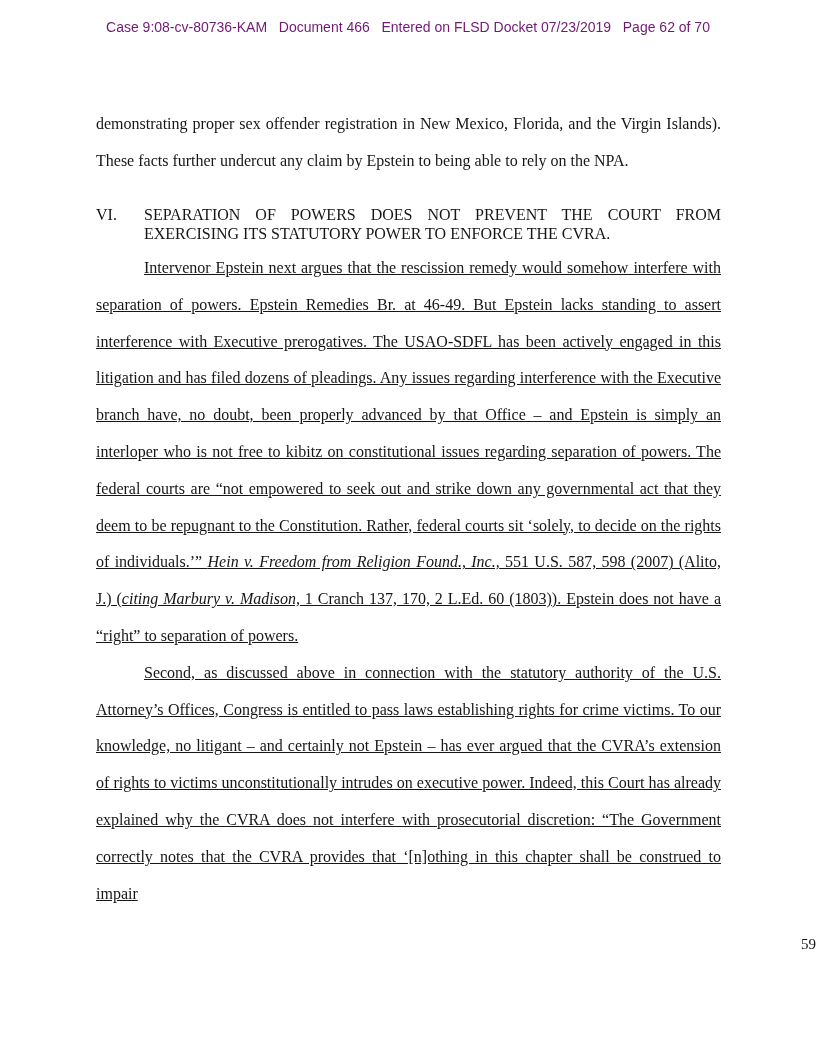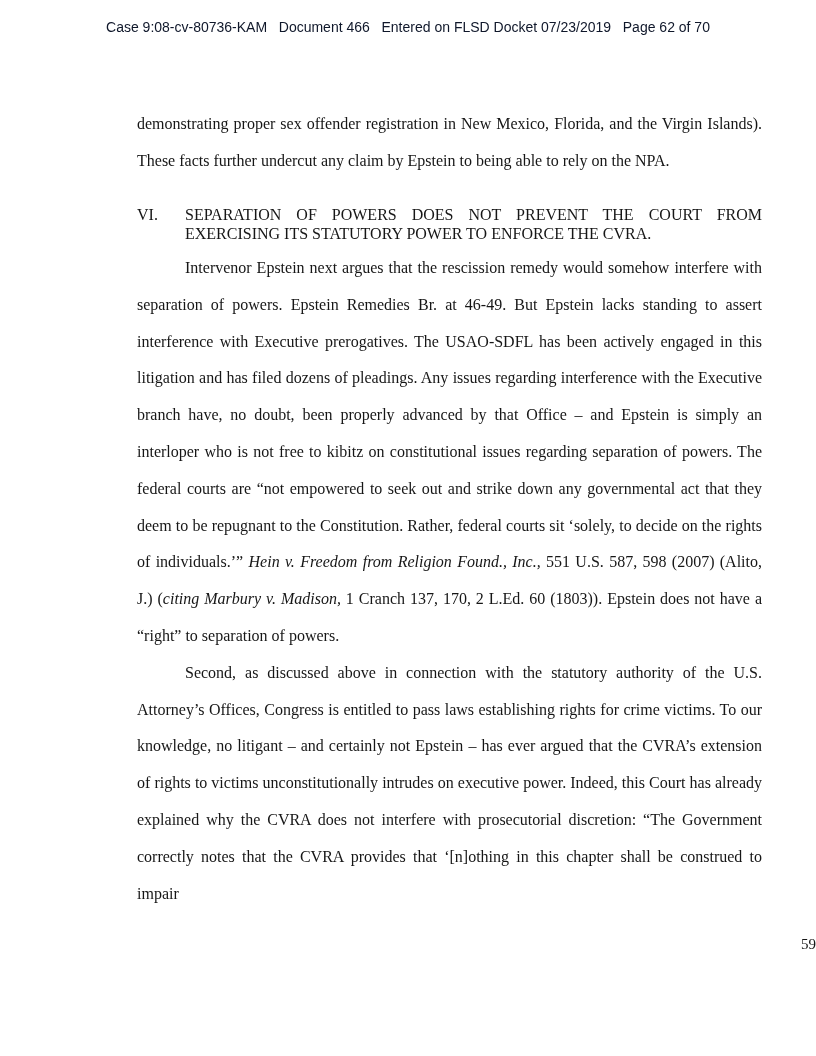--- a/index.html
+++ b/index.html
@@ -23,27 +23,26 @@
     font-family: "Liberation Sans", sans-serif;
     font-size: 14px;
     white-space: pre;
   }
   .document-body {
     position: absolute;
     left: 96px; top: 106px;
     width: 625px;
     font-size: 16px;
     line-height: 2.3;
-    margin-left: 41px;
   }
   .para {
     margin: 0;
     text-align: justify;
   }
-  .para.indent { text-indent: 48px; }
+  .para.indent { text-indent: 48px; text-decoration: underline; }
   .section-heading {
     position: relative;
     margin: 25px 0 7px 0;
     padding-left: 48px;
     font-weight: normal;
     line-height: 1.2;
     text-align: justify;
   }
   .heading-number {
     position: absolute;
@@ -55,21 +54,21 @@
     width: 100%;
     text-align: right;
     font-size: 15px;
   }
   em { font-style: italic; }
 </style>
 </head>
 <body>
 
 <div class="page">
-  <div class="header-stamp" style="color: #0f172a;">Case 9:08-cv-80736-KAM   Document 466   Entered on FLSD Docket 07/23/2019   Page 62 of 70</div>
+  <div class="header-stamp" style="color: #701a75;">Case 9:08-cv-80736-KAM   Document 466   Entered on FLSD Docket 07/23/2019   Page 62 of 70</div>
 
   <div class="document-body">
       <p class="para"><span>demonstrating proper sex offender registration in New Mexico, Florida, and the Virgin Islands).  These facts further undercut any claim by Epstein to being able to rely on the NPA.</span></p>
       <div class="section-heading"><span class="heading-number">VI.</span><span>SEPARATION OF POWERS DOES NOT PREVENT THE COURT FROM EXERCISING ITS STATUTORY POWER TO ENFORCE THE CVRA.</span></div>
       <p class="para indent"><span>Intervenor Epstein next argues that the rescission remedy would somehow interfere with separation of powers.  Epstein Remedies Br. at 46-49.  But Epstein lacks standing to assert interference with Executive prerogatives.  The USAO-SDFL has been actively engaged in this litigation and has filed dozens of pleadings.  Any issues regarding interference with the Executive branch have, no doubt, been properly advanced by that Office – and Epstein is simply an interloper who is not free to kibitz on constitutional issues regarding separation of powers.  The federal courts are “not empowered to seek out and strike down any governmental act that they deem to be repugnant to the Constitution. Rather, federal courts sit ‘solely, to decide on the rights of individuals.’” </span><em>Hein v. Freedom from Religion Found., Inc.,</em><span> 551 U.S. 587, 598 (2007) (Alito, J.) (</span><em>citing Marbury v. Madison,</em><span> 1 Cranch 137, 170, 2 L.Ed. 60 (1803)).  Epstein does not have a “right” to separation of powers.</span></p>
       <p class="para indent"><span>Second, as discussed above in connection with the statutory authority of the U.S. Attorney’s Offices, Congress is entitled to pass laws establishing rights for crime victims.  To our knowledge, no litigant – and certainly not Epstein – has ever argued that the CVRA’s extension of rights to victims unconstitutionally intrudes on executive power.  Indeed, this Court has already explained why the CVRA does not interfere with prosecutorial discretion: “The Government correctly notes that the CVRA provides that ‘[n]othing in this chapter shall be construed to impair</span></p>
     </div>
 
   <div class="page-footer">
     <span>59</span>

